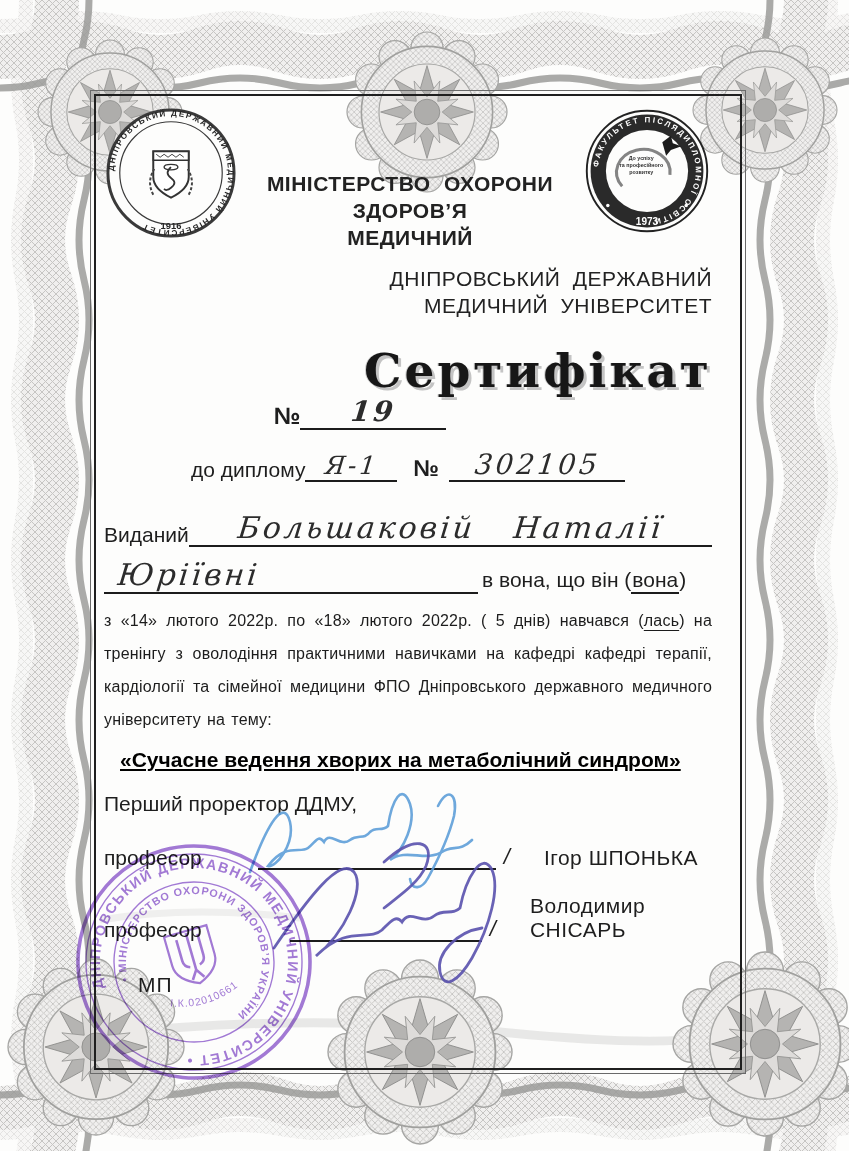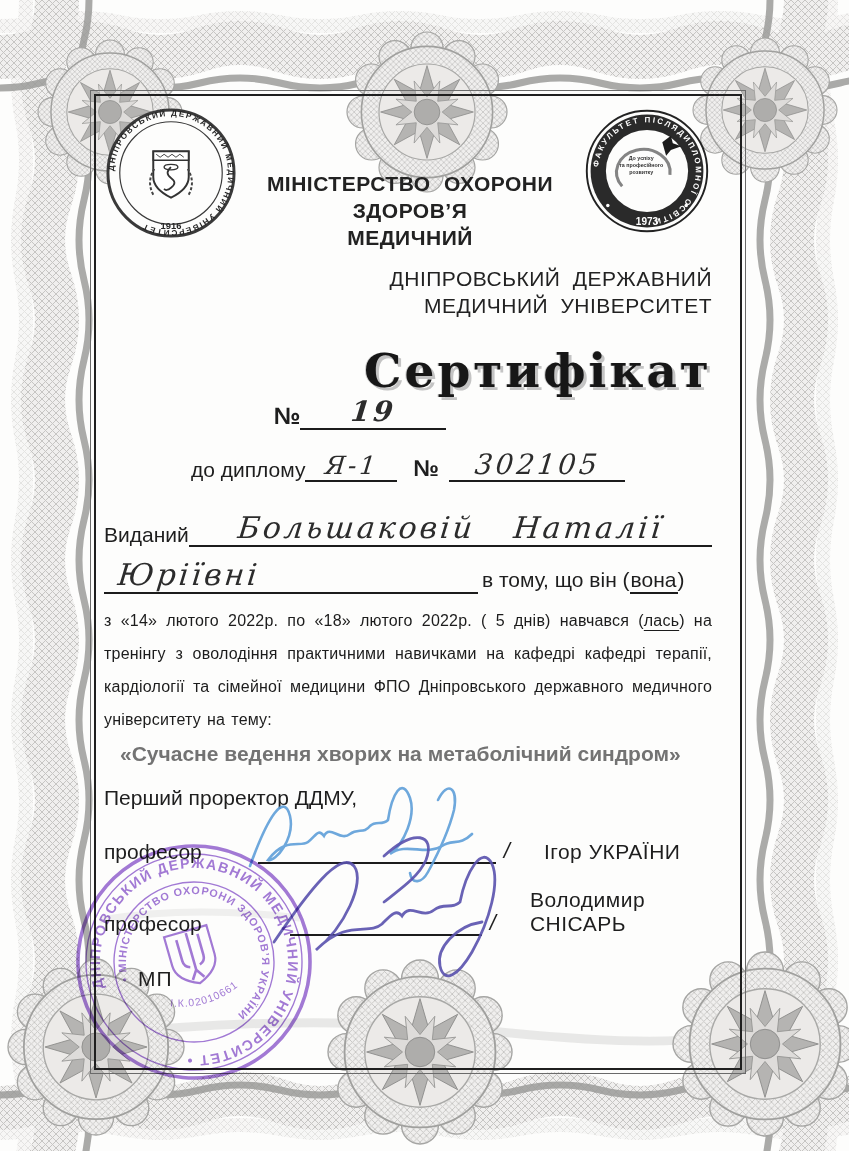--- a/index.html
+++ b/index.html
@@ -36,21 +36,21 @@
   .issued-row .blank{flex:1 1 auto;text-align:center;border-bottom:2px solid #1c1c1c;padding-bottom:2px;}
   .name2-row{display:flex;align-items:flex-end;margin-top:14px;font-size:21px;}
   .name2-row .blank{flex:0 0 360px;border-bottom:2px solid #1c1c1c;text-align:left;
                     padding:0 0 2px 14px;}
   .clause{white-space:nowrap;margin-left:4px;}
   .clause .ul{padding:0 1px 0 1px;text-align:right;}
   
   .body-par{margin:10px 0 0 0;font-size:16px;line-height:33px;text-align:justify;
             letter-spacing:.2px;word-spacing:1.5px;color:#1c1c1c;}
   .body-par .ulight{text-decoration:underline;text-underline-offset:4px;}
-  .topic{margin-top:6px;padding-left:16px;font-weight:bold;font-size:21px;color:#737373;}
+  .topic{margin-top:12px;padding-left:16px;font-weight:bold;font-size:21px;color:#000000;text-decoration:underline;}
   .intro{margin-top:20px;font-size:21px;}
   
   .sig-row{display:flex;align-items:flex-end;font-size:21px;}
   .sig-row.first{margin-top:28px;}
   .sig-row.second{margin-top:24px;}
   .role{flex:0 0 auto;}
   .sigline{position:relative;border-bottom:2px solid #1c1c1c;height:10px;}
   .sigline.s1{flex:0 0 238px;margin-left:56px;}
   .sigline.s2{flex:0 0 192px;margin-left:88px;}
   .sigline svg{position:absolute;overflow:visible;pointer-events:none;}
@@ -198,41 +198,41 @@
       <span class="ul" style="width:168px;text-align:center;margin-left:10px;"><span class="hand hand-num">302105</span></span>
     </div>
 
     <div class="issued-row">
       <span>Виданий</span>
       <span class="blank"><span class="hand hand-name">Большаковій  Наталії</span></span>
     </div>
 
     <div class="name2-row">
       <span class="blank"><span class="hand hand-name">Юріївні</span></span>
-      <span class="clause"><span>в тому, що він (</span><span class="ul">вона</span><span>)</span></span>
+      <span class="clause"><span>в вона, що він (</span><span class="ul">вона</span><span>)</span></span>
     </div>
 
     <p class="body-par"><span>з «14» лютого 2022р. по «18» лютого 2022р. ( 5 днів) навчався (</span><span class="ulight">лась</span><span>) на тренінгу з оволодіння практичними навичками на кафедрі кафедрі терапії, кардіології та сімейної медицини ФПО Дніпровського державного медичного університету на тему:</span></p>
 
     <div class="topic">«Сучасне ведення хворих на метаболічний синдром»</div>
 
     <div class="intro">Перший проректор ДДМУ,</div>
 
     <div class="sig-row first">
       <span class="role">професор</span>
       <span class="sigline s1">
         <svg width="280" height="120" viewBox="0 0 280 120" style="left:-18px;bottom:-22px;">
           <g stroke="#5f9fd9" stroke-width="2.6" fill="none" stroke-linecap="round" opacity=".9">
             <path d="M10,102 C28,52 44,28 50,52 C55,74 36,98 28,96 C46,72 60,84 68,78 C76,72 78,64 84,72 C90,60 100,78 110,70 C118,64 124,70 130,62 C136,56 142,62 148,56 C152,30 162,12 170,34 C176,52 164,80 150,90 C166,78 186,92 202,82 C212,75 220,82 232,70"></path>
             <path d="M198,36 C208,16 218,24 214,46 C210,62 200,86 188,108 C182,119 172,121 170,109"></path>
           </g>
         </svg>
       </span>
       <span class="slash">/</span>
-      <span class="signer-name">Ігор  УКРАЇНИ</span>
+      <span class="signer-name">Ігор  ШПОНЬКА</span>
     </div>
 
 
     <div class="sig-row second">
       <span class="role">професор</span>
       <span class="sigline s2">
         <svg width="300" height="170" viewBox="0 0 300 170" style="left:-24px;bottom:-60px;">
           <g stroke="#5a52ae" stroke-width="2.8" fill="none" stroke-linecap="round" opacity=".9">
             <path d="M8,118 C42,68 74,26 88,42 C100,58 78,104 50,126 C82,94 102,112 116,100 C124,92 130,84 136,92 C144,78 156,96 168,86 C178,78 186,86 194,78 C200,48 216,20 226,40 C234,58 224,96 206,128 C192,152 178,160 174,142 C170,124 190,102 216,98"></path>
             <path d="M118,32 C148,4 170,10 160,36 C153,52 136,64 118,78"></path>

